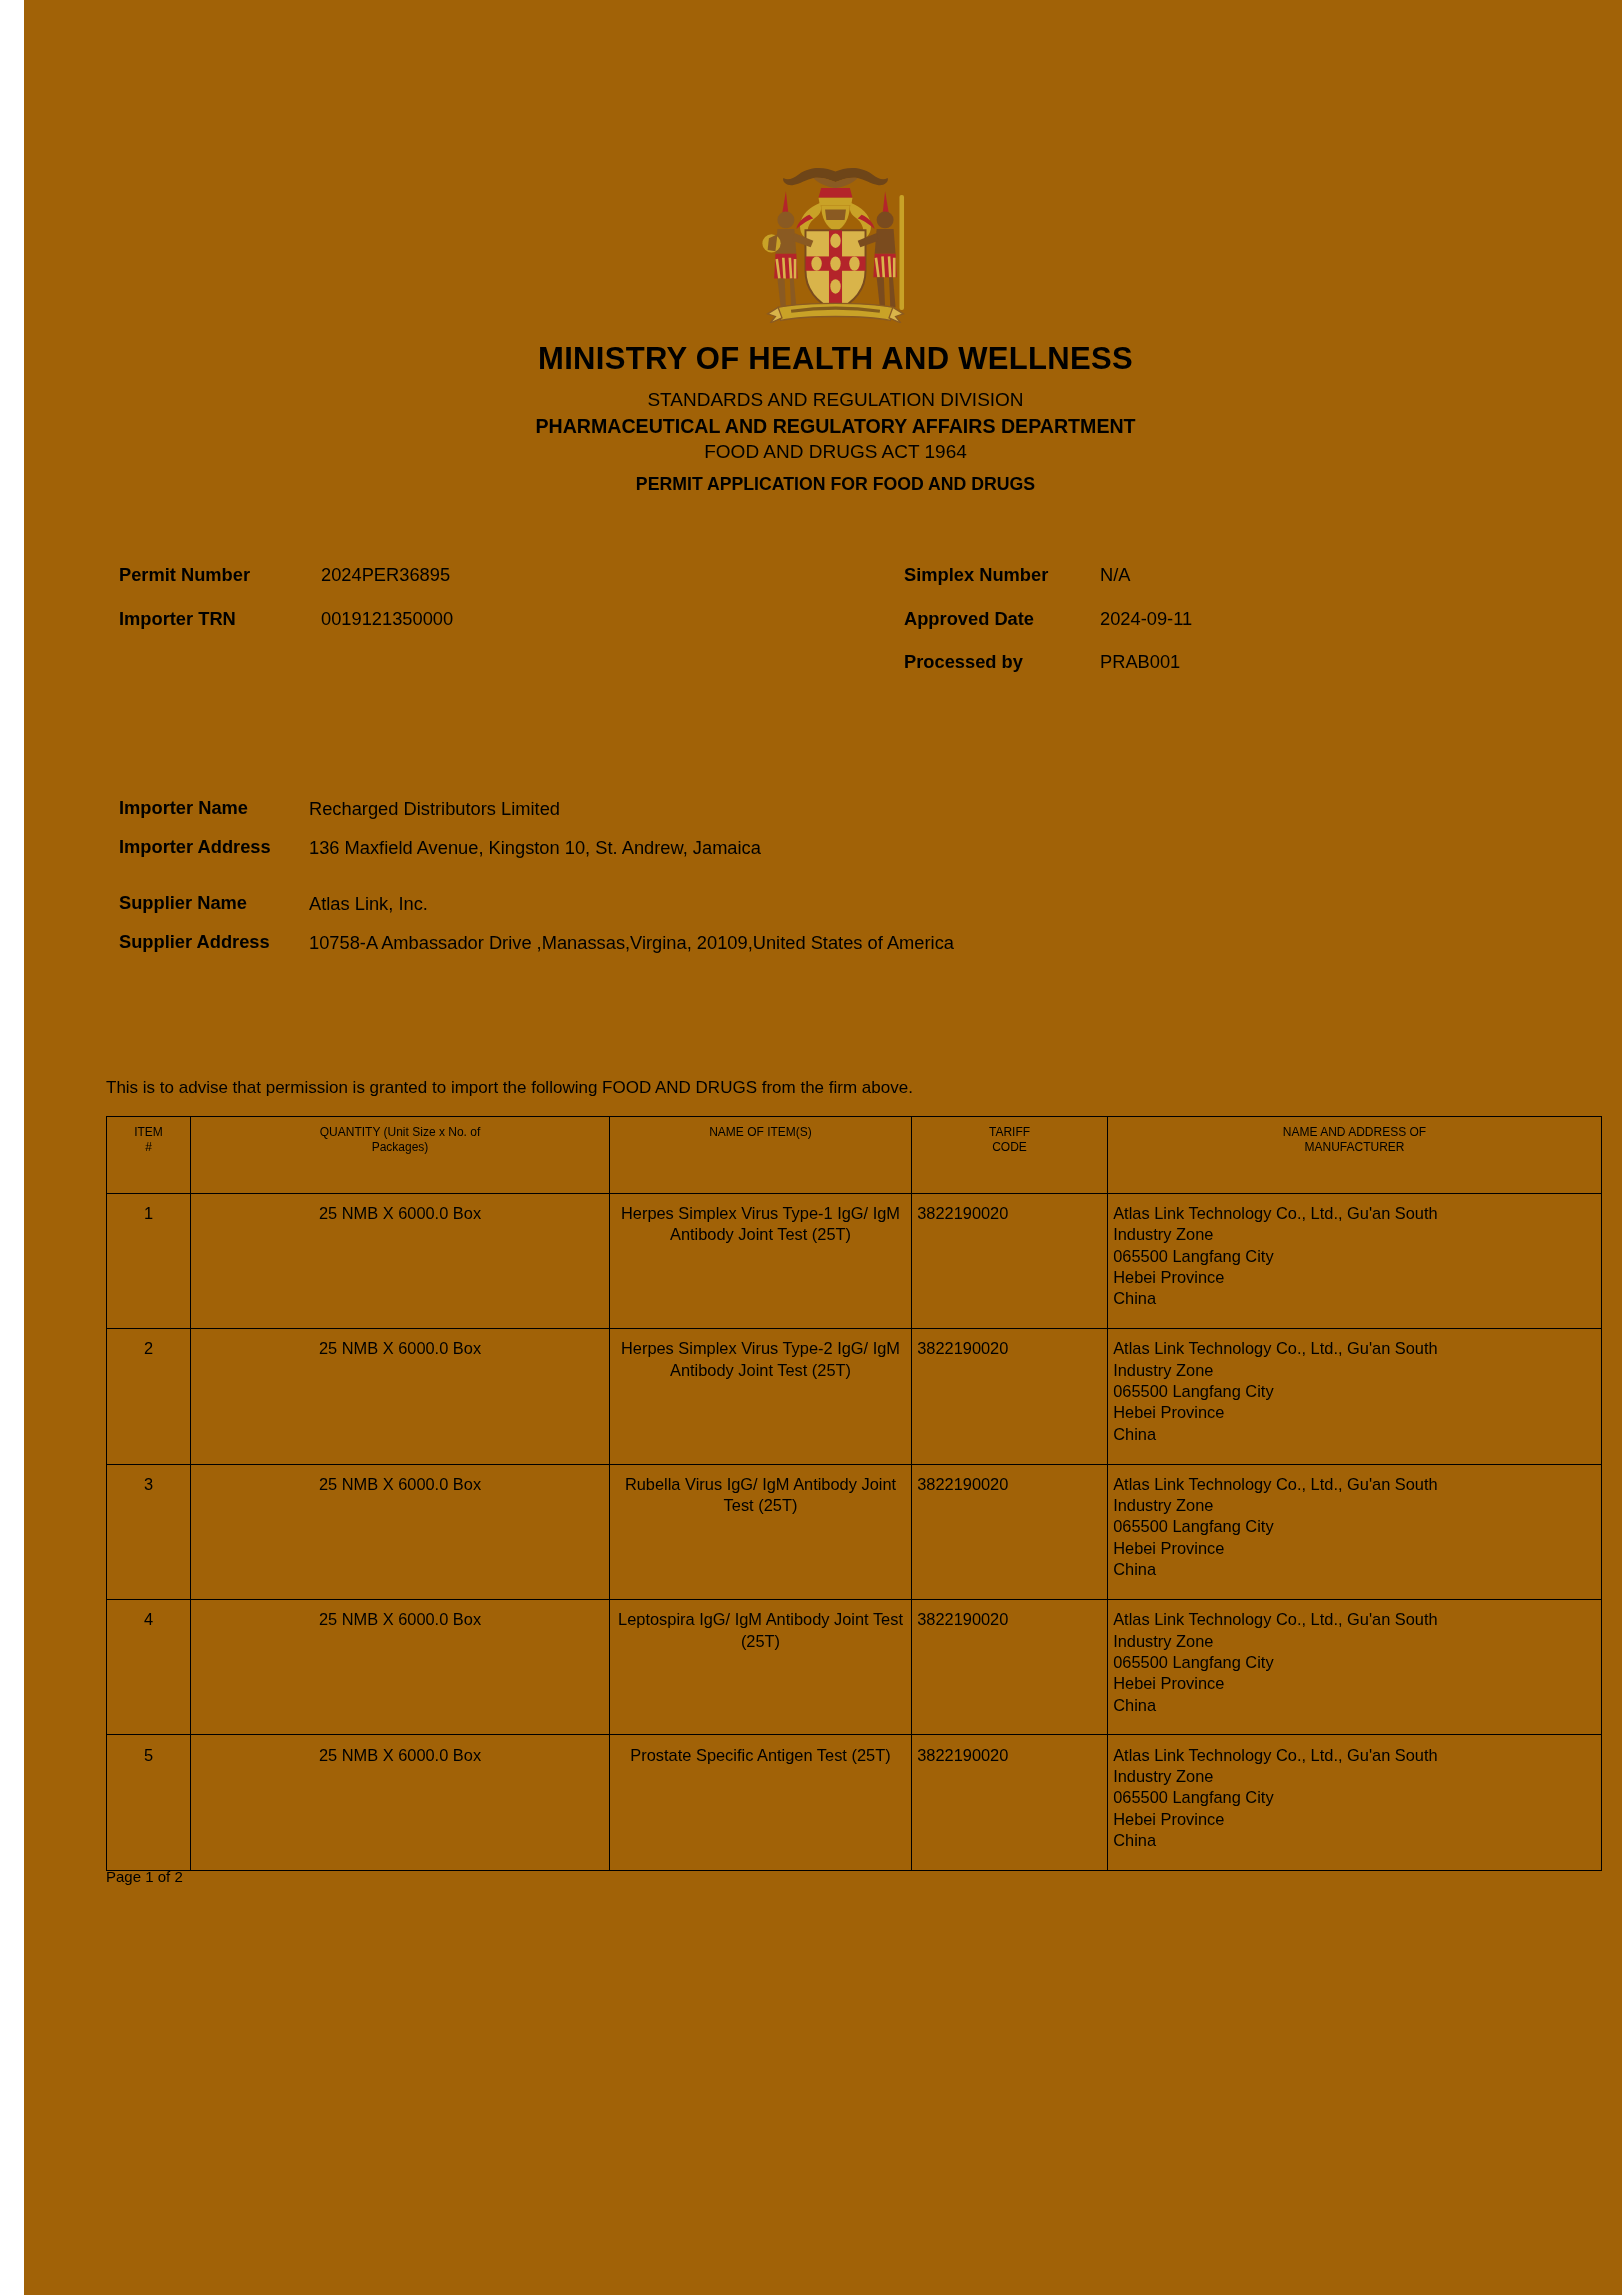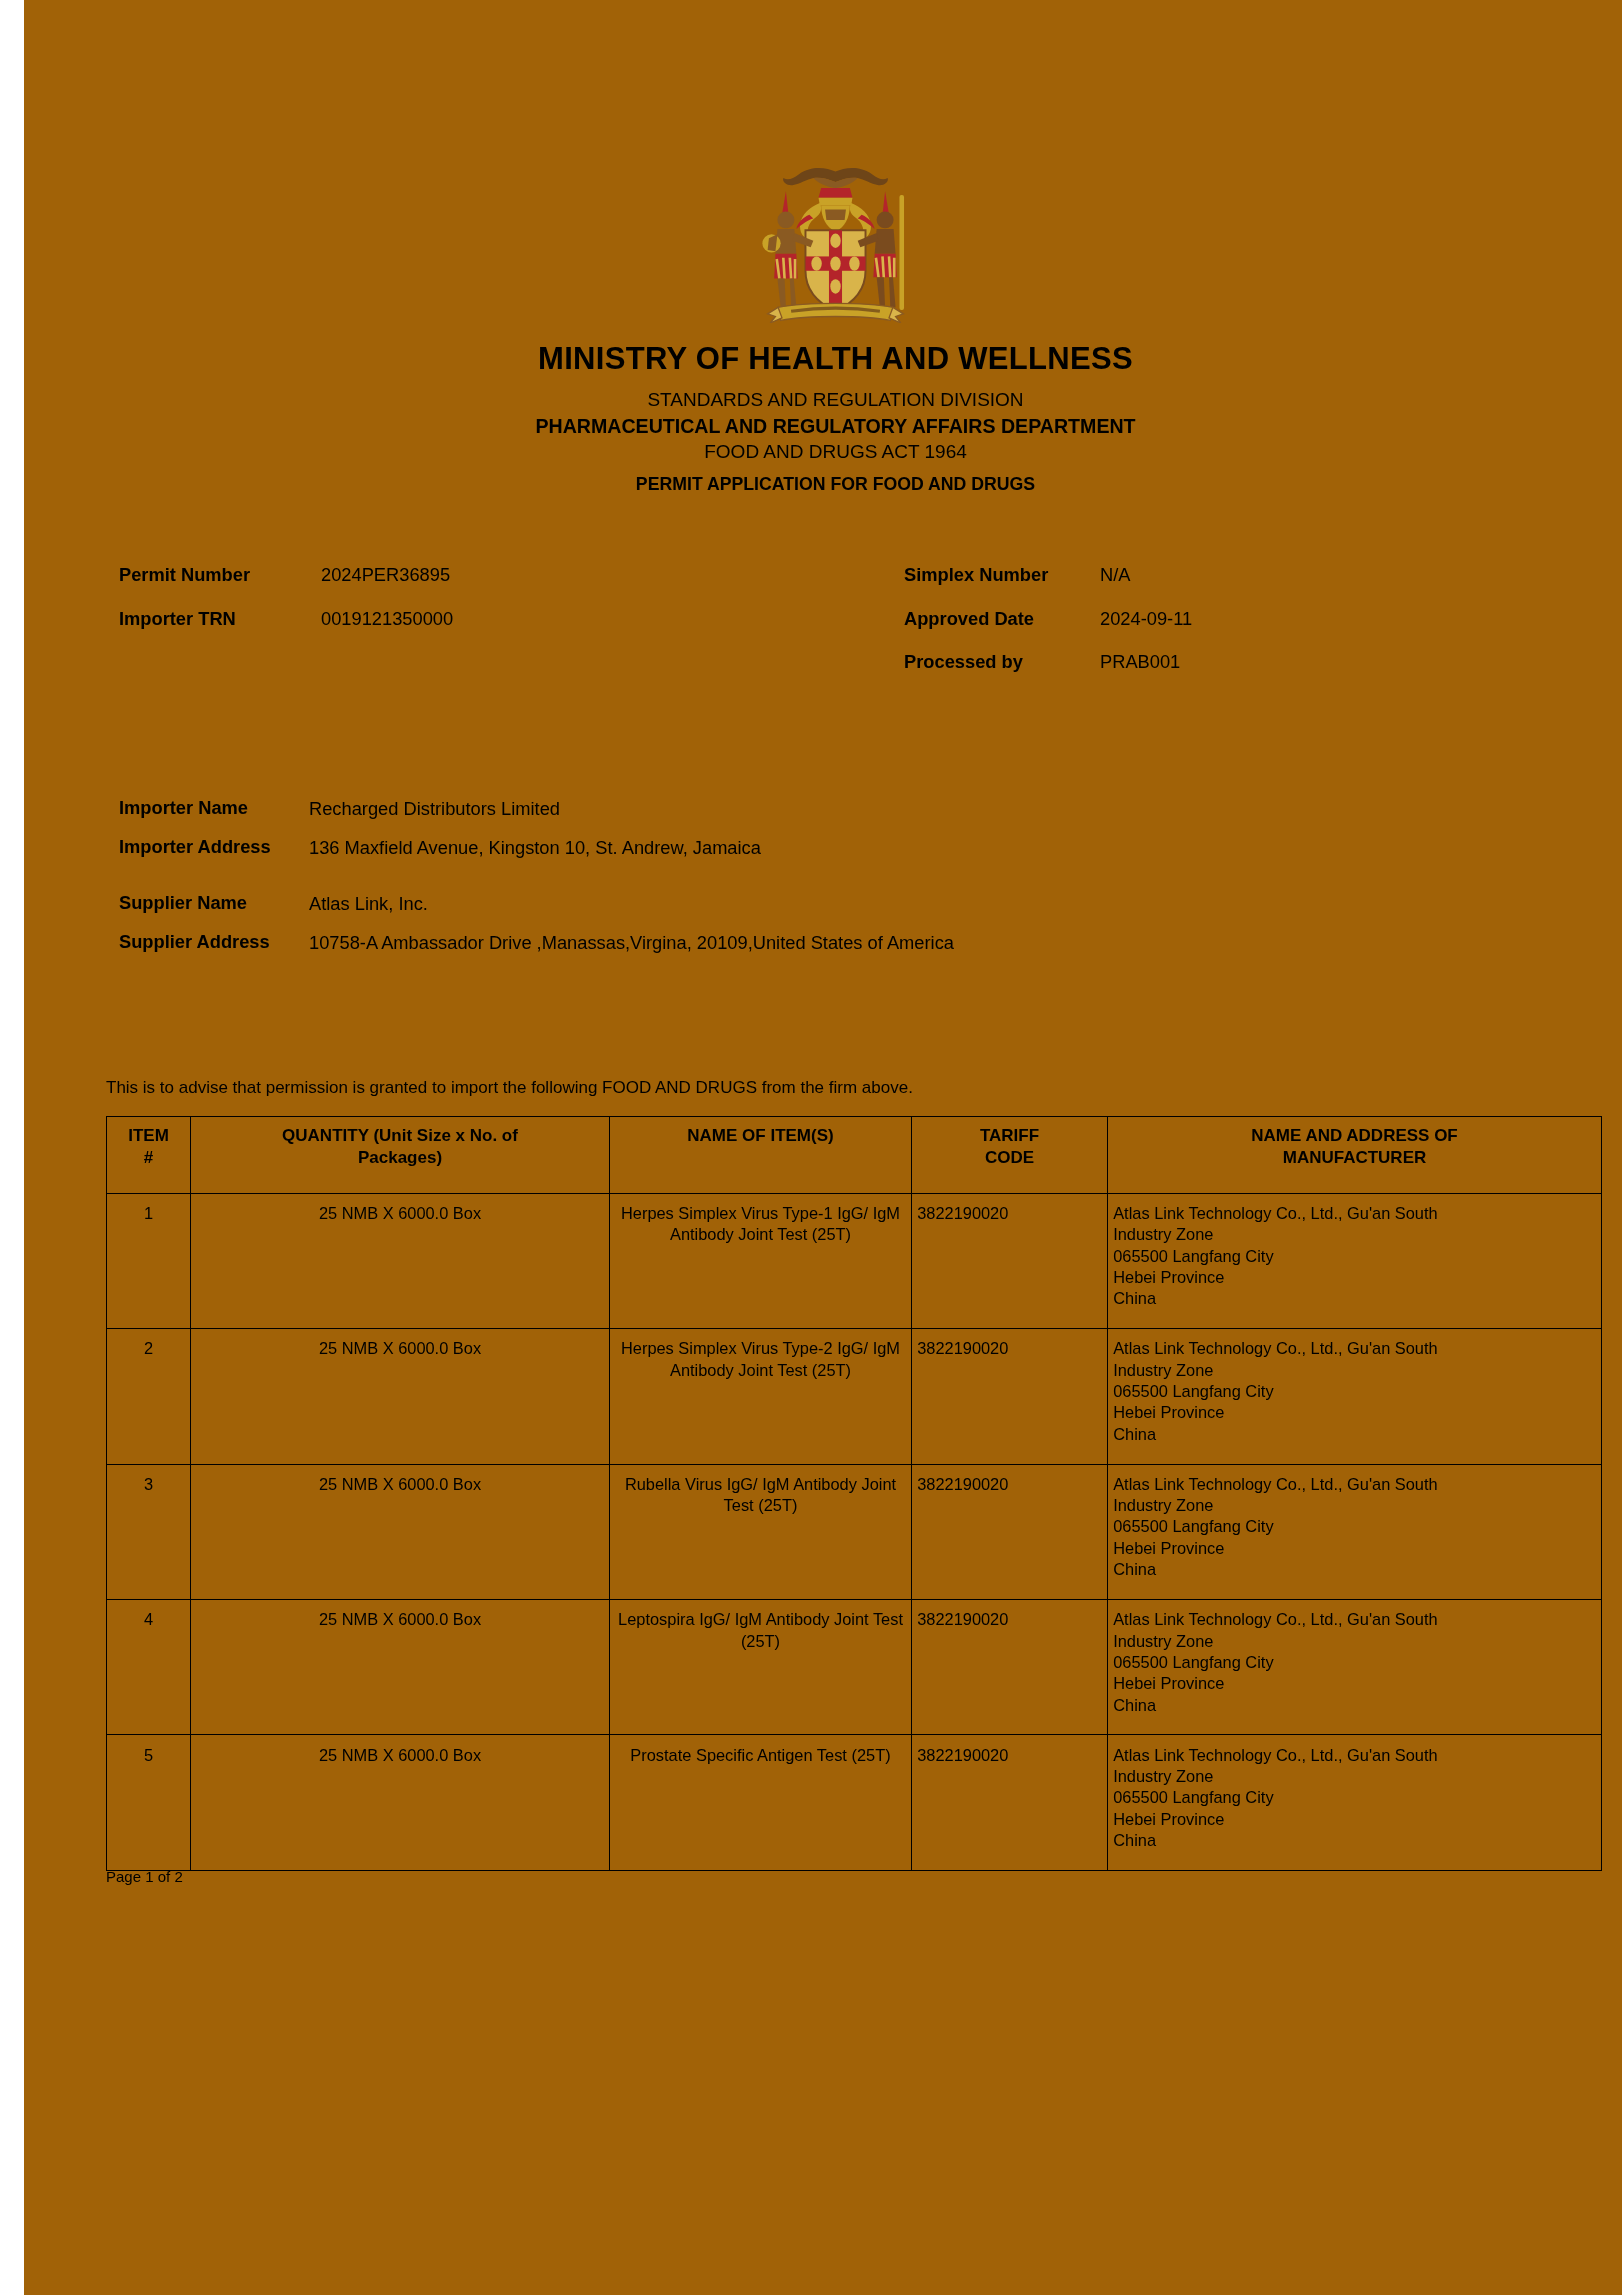--- a/index.html
+++ b/index.html
@@ -170,22 +170,22 @@
     width: 100%;
     table-layout: fixed;
   }
   table.permit th,
   table.permit td {
     border: 1.3px solid #000000;
     vertical-align: top;
     padding: 0;
   }
   table.permit thead th {
-    font-size: 17px;
-    font-weight: bold;
+    font-size: 12px;
+    font-weight: normal;
     text-align: center;
     padding: 7.9px 3.9px 13px 3.9px;
     line-height: 1.28;
     height: 55px;
   }
   .col-item   { width: 84px; }
   .col-qty    { width: 419px; }
   .col-name   { width: 302px; }
   .col-tariff { width: 196px; }
   .col-mfr    { width: 494px; }

